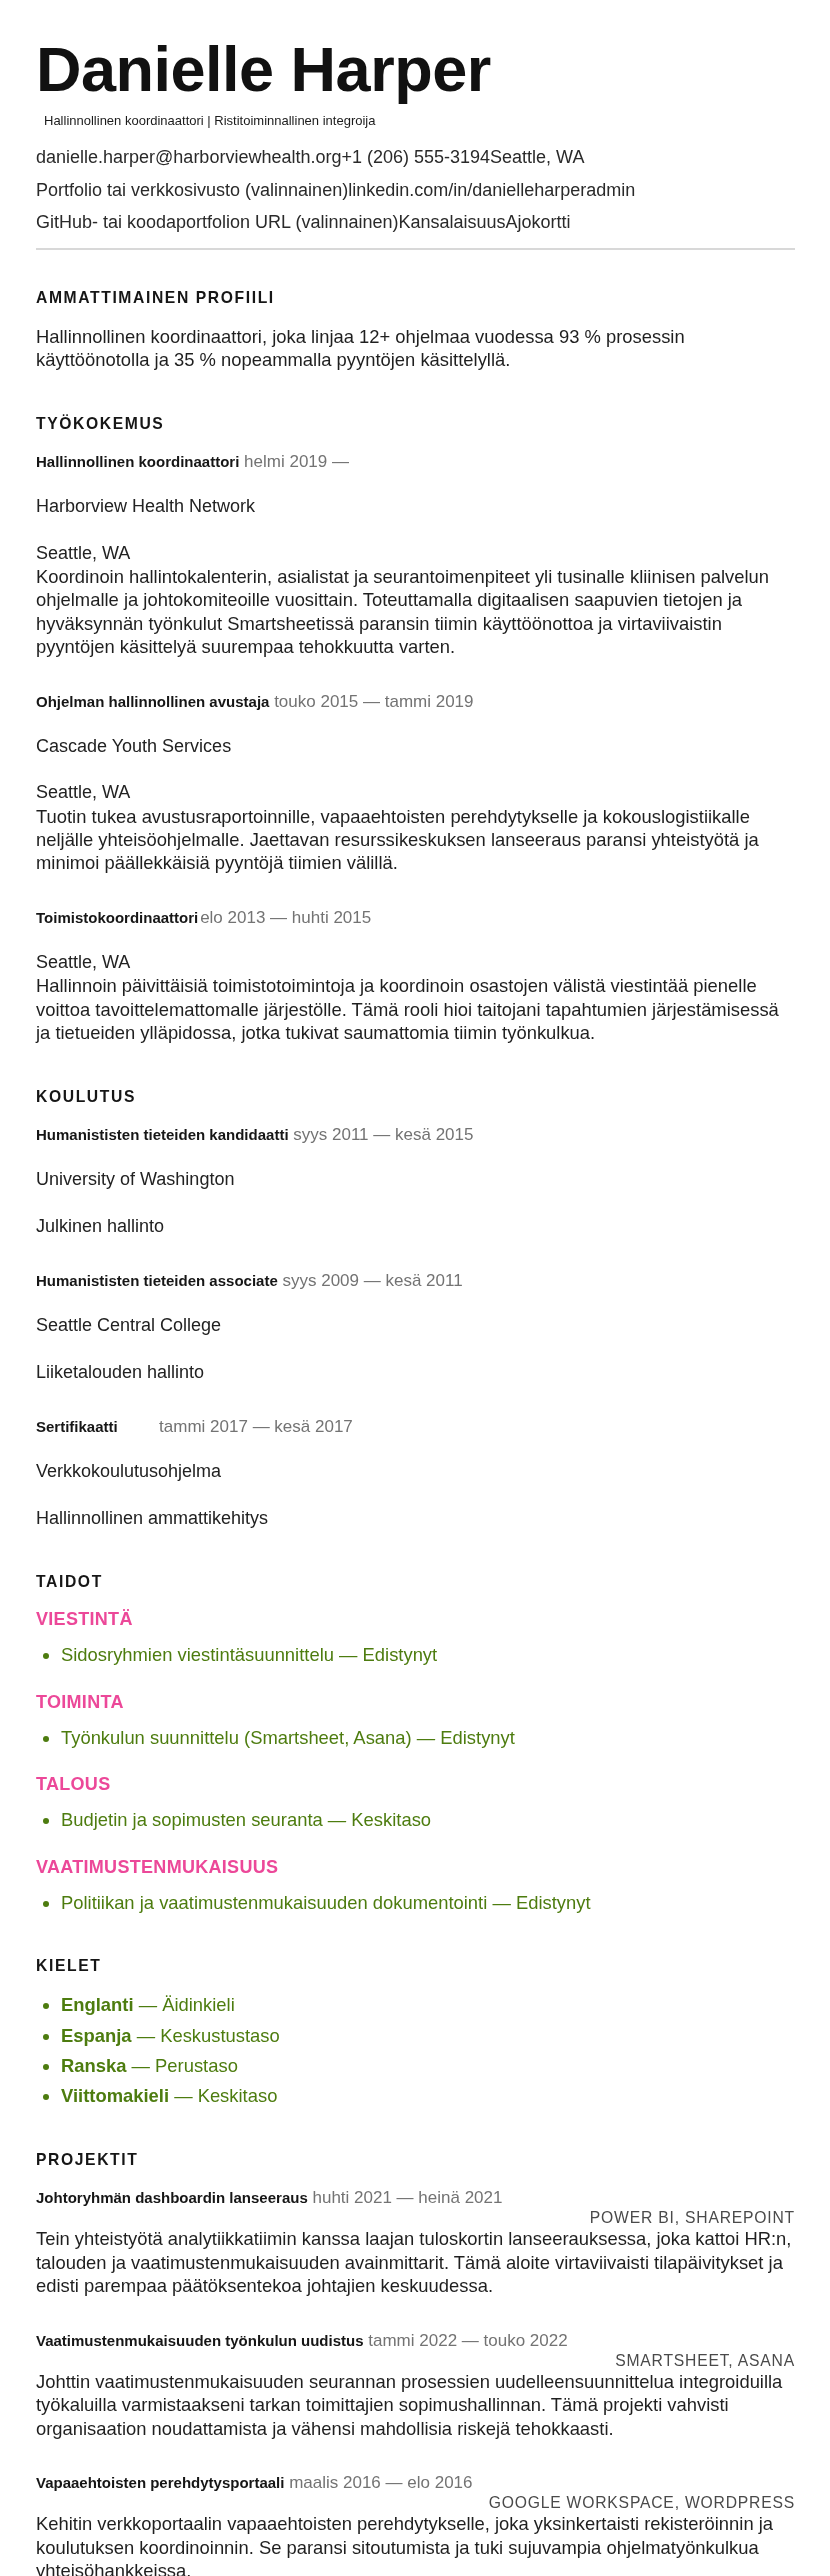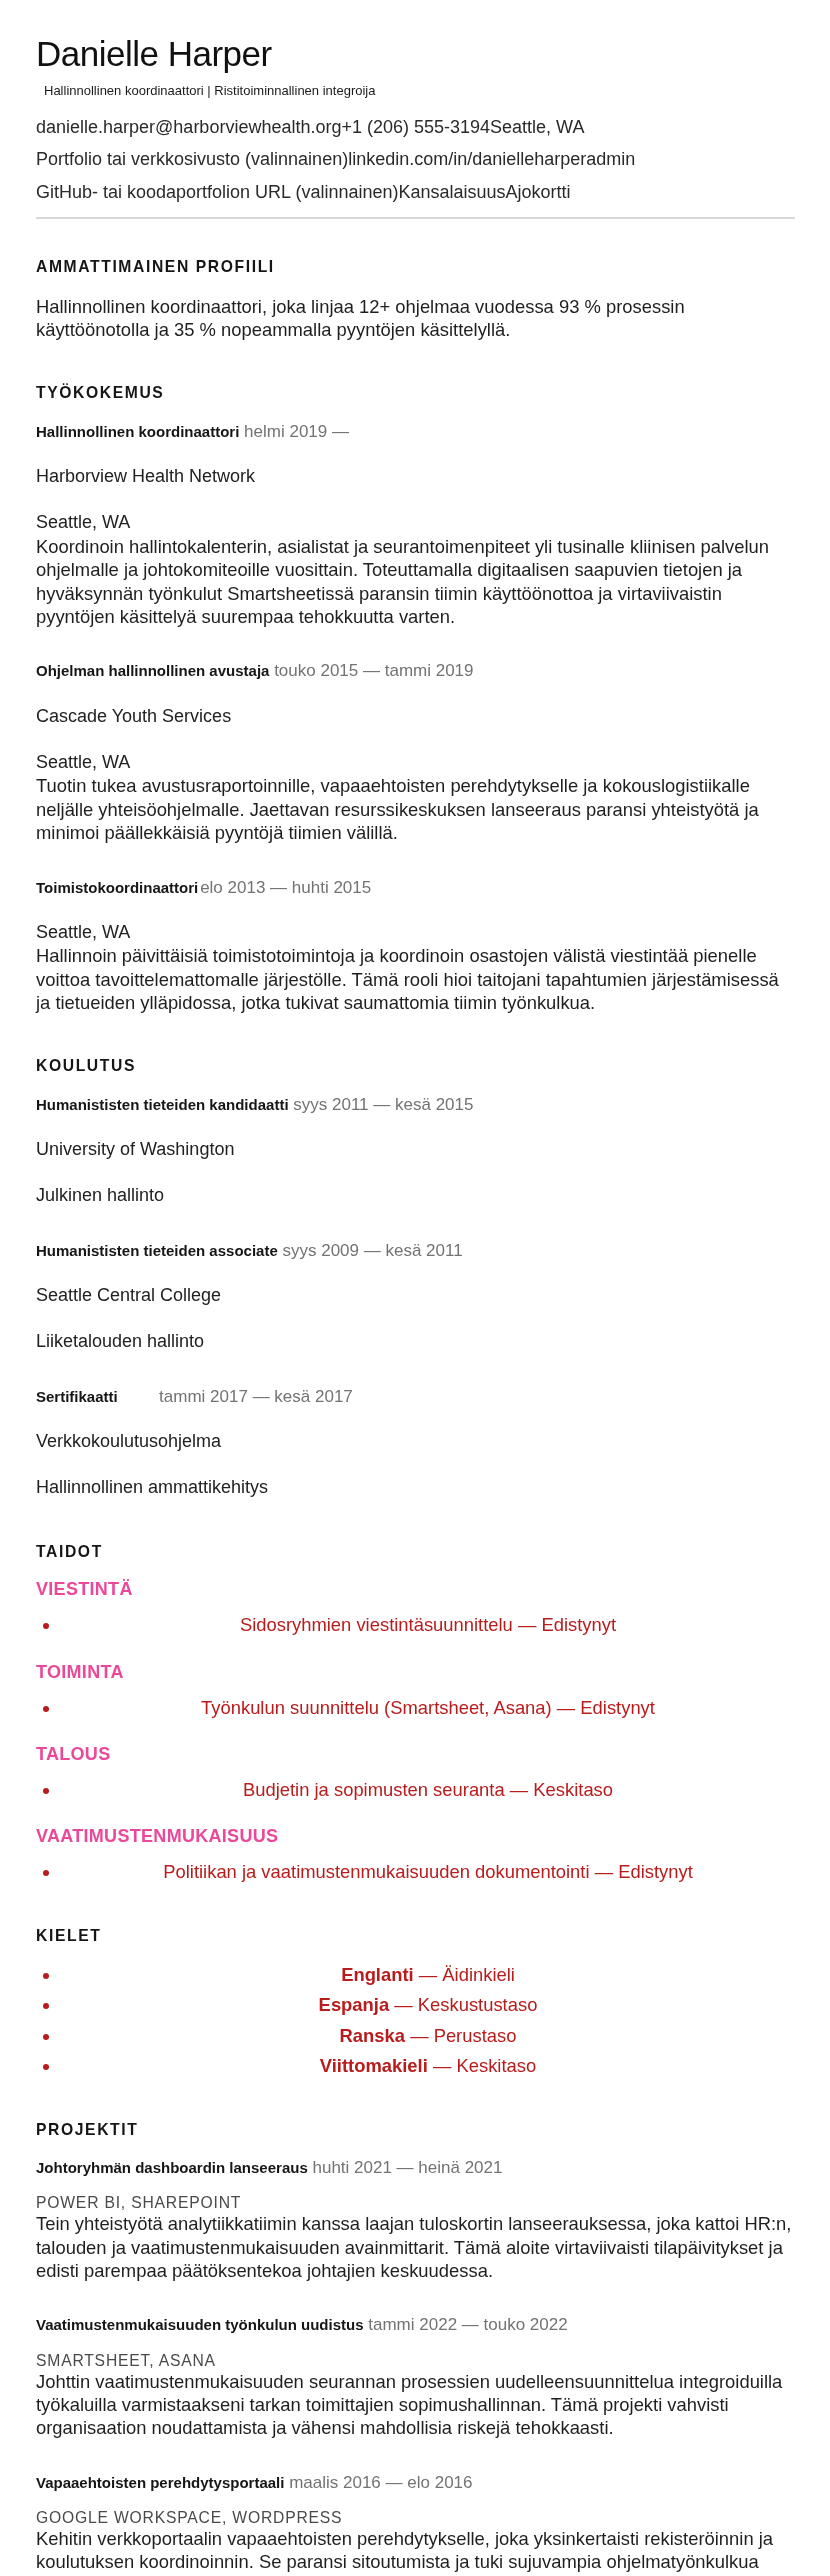--- a/index.html
+++ b/index.html
@@ -3,47 +3,47 @@
 <meta charset="utf-8">
 <style>
   html,body{margin:0;padding:0;background:#ffffff;}
   body{
     width:831px;min-height:2576px;box-sizing:border-box;
     font-family:"Liberation Sans","DejaVu Sans",sans-serif;
     color:#1f1f1f;-webkit-font-smoothing:antialiased;
   }
   .page{padding:30px 36px 87px;box-sizing:border-box;}
 
-  h1.name{font-size:35px;line-height:1.08;font-weight:400;color:#111;margin:5.4px 0 9.7px;letter-spacing:-0.5px;}
+  h1.name{font-size:63px;line-height:1.08;font-weight:700;color:#111;margin:5.4px 0 9.7px;letter-spacing:-0.5px;}
   .subtitle{font-size:13px;line-height:1.3;color:#1b1b1b;margin:0 8px 16px;}
   .contact-line{font-size:18px;line-height:1.3;color:#2a2a2a;margin:0 0 9.2px;}
   hr.divider{border:0;border-top:2.2px solid #d8d8d8;margin:13px 0 0;}
 
   section{margin-top:43px;}
   section.first{margin-top:39px;}
   h2.sec-h{font-size:15.7px;font-weight:700;letter-spacing:1.6px;color:#161616;margin:0 0 18.4px;}
 
   p.body-text{font-size:18.4px;line-height:1.27;color:#1f1f1f;margin:0;}
 
   .entry{margin:0 0 32px;}
   .entry:last-child{margin-bottom:0;}
   .entry-head{tab-size:17;line-height:1.25;}
   .etitle{display:inline;font-size:15px;font-weight:700;color:#161616;margin:0;}
   .sep{white-space:pre;font-size:17px;}
   .edate{font-size:17px;color:#737373;}
   .sub-line{font-size:18px;line-height:1.3;color:#222;margin-top:23px;}
   .desc{margin-top:8.7px;}
-  .tools{font-size:15.7px;letter-spacing:0.8px;color:#4a4a4a;margin-top:16px;}
+  .tools{font-size:15.7px;letter-spacing:0.8px;color:#4a4a4a;margin-top:1px;text-align:right;}
 
   .skill-group{margin:0 0 7.6px;}
   .skill-h{font-size:18px;font-weight:700;letter-spacing:0.3px;color:#ec4899;margin:25px 0 13px;}
   .skill-group:first-child .skill-h{margin-top:0;}
 
   ul.blist{margin:0;padding-left:25px;}
-  ul.blist li{font-size:18.4px;line-height:1.27;color:#b91c1c;margin-bottom:7px;text-align:center;}
+  ul.blist li{font-size:18.4px;line-height:1.27;color:#4d7c0f;margin-bottom:7px;}
   ul.blist li:last-child{margin-bottom:0;}
   .lang-name{font-weight:700;}
 
   .cert-name{font-size:19.5px;font-weight:700;color:#161616;margin:0;}
 </style>
 </head>
 <body>
 
 <div class="page">
 

